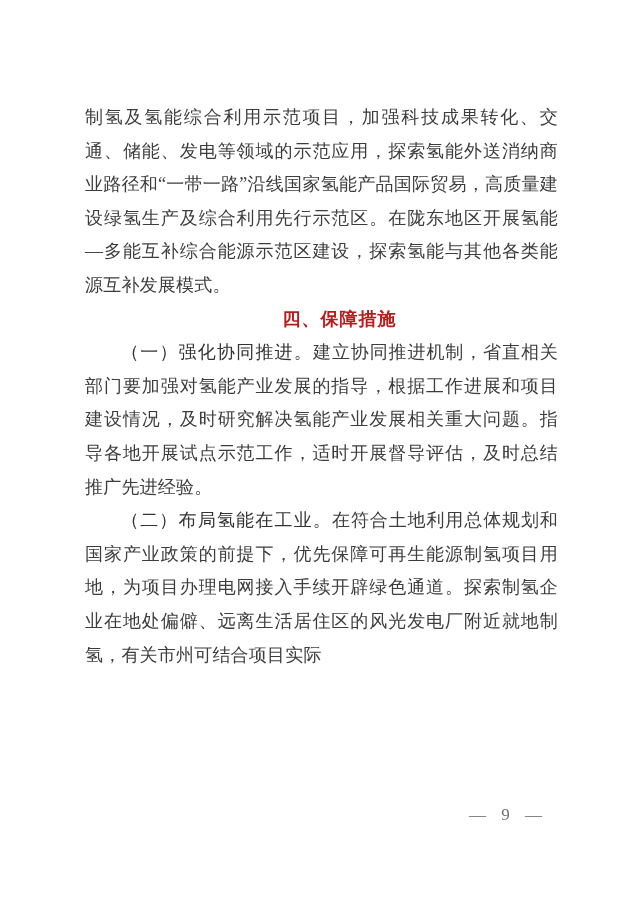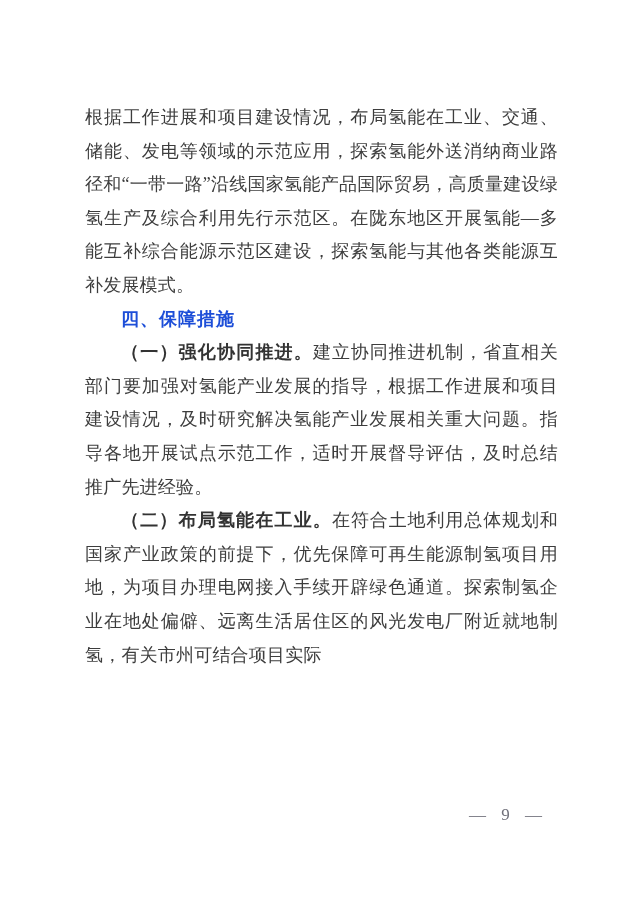--- a/index.html
+++ b/index.html
@@ -29,25 +29,26 @@
     text-indent: 2em;
     color: #3d3d3d;
   }
   .para.no-indent { text-indent: 0; }
   .section-heading {
     font-family: "Liberation Sans", "DejaVu Sans", sans-serif;
     font-weight: 700;
     font-size: 18px;
     line-height: 33.6px;
     text-indent: 2em;
-    color: #1d4ed8;
+    color: #b91c1c;
     letter-spacing: 1px;
+    text-align: center;
   }
   .lead {
-    font-weight: 700;
+    font-weight: 400;
     color: #333333;
     letter-spacing: 0.5px;
   }
   .footer {
     position: absolute;
     top: 803px;
     left: 0;
     width: 100%;
     height: 24px;
   }
@@ -62,21 +63,21 @@
     word-spacing: 9px;
     letter-spacing: 1px;
   }
 </style>
 </head>
 <body>
 
 <div class="page">
   <div class="content">
 
-    <p class="para no-indent">根据工作进展和项目建设情况，布局氢能在工业、交通、储能、发电等领域的示范应用，探索氢能外送消纳商业路径和“一带一路”沿线国家氢能产品国际贸易，高质量建设绿氢生产及综合利用先行示范区。在陇东地区开展氢能—多能互补综合能源示范区建设，探索氢能与其他各类能源互补发展模式。</p>
+    <p class="para no-indent">制氢及氢能综合利用示范项目，加强科技成果转化、交通、储能、发电等领域的示范应用，探索氢能外送消纳商业路径和“一带一路”沿线国家氢能产品国际贸易，高质量建设绿氢生产及综合利用先行示范区。在陇东地区开展氢能—多能互补综合能源示范区建设，探索氢能与其他各类能源互补发展模式。</p>
 
 
     <h2 class="section-heading">四、保障措施</h2>
 
     <p class="para"><span class="lead">（一）强化协同推进。</span><span>建立协同推进机制，省直相关部门要加强对氢能产业发展的指导，根据工作进展和项目建设情况，及时研究解决氢能产业发展相关重大问题。指导各地开展试点示范工作，适时开展督导评估，及时总结推广先进经验。</span></p>
 
     <p class="para"><span class="lead">（二）布局氢能在工业。</span><span>在符合土地利用总体规划和国家产业政策的前提下，优先保障可再生能源制氢项目用地，为项目办理电网接入手续开辟绿色通道。探索制氢企业在地处偏僻、远离生活居住区的风光发电厂附近就地制氢，有关市州可结合项目实际</span></p>
 
   </div>
 

